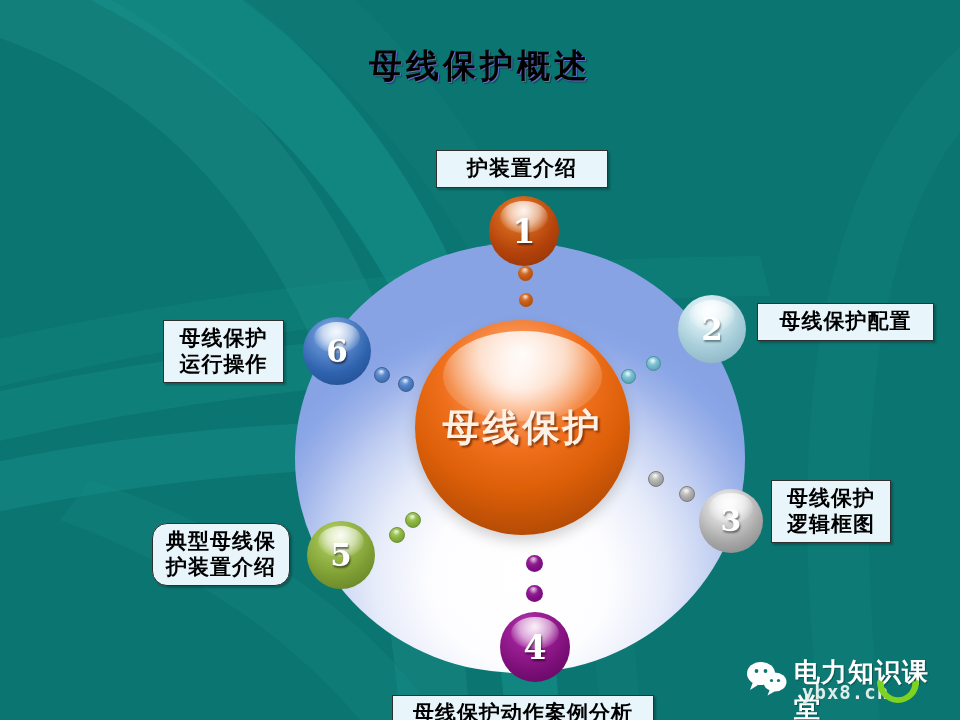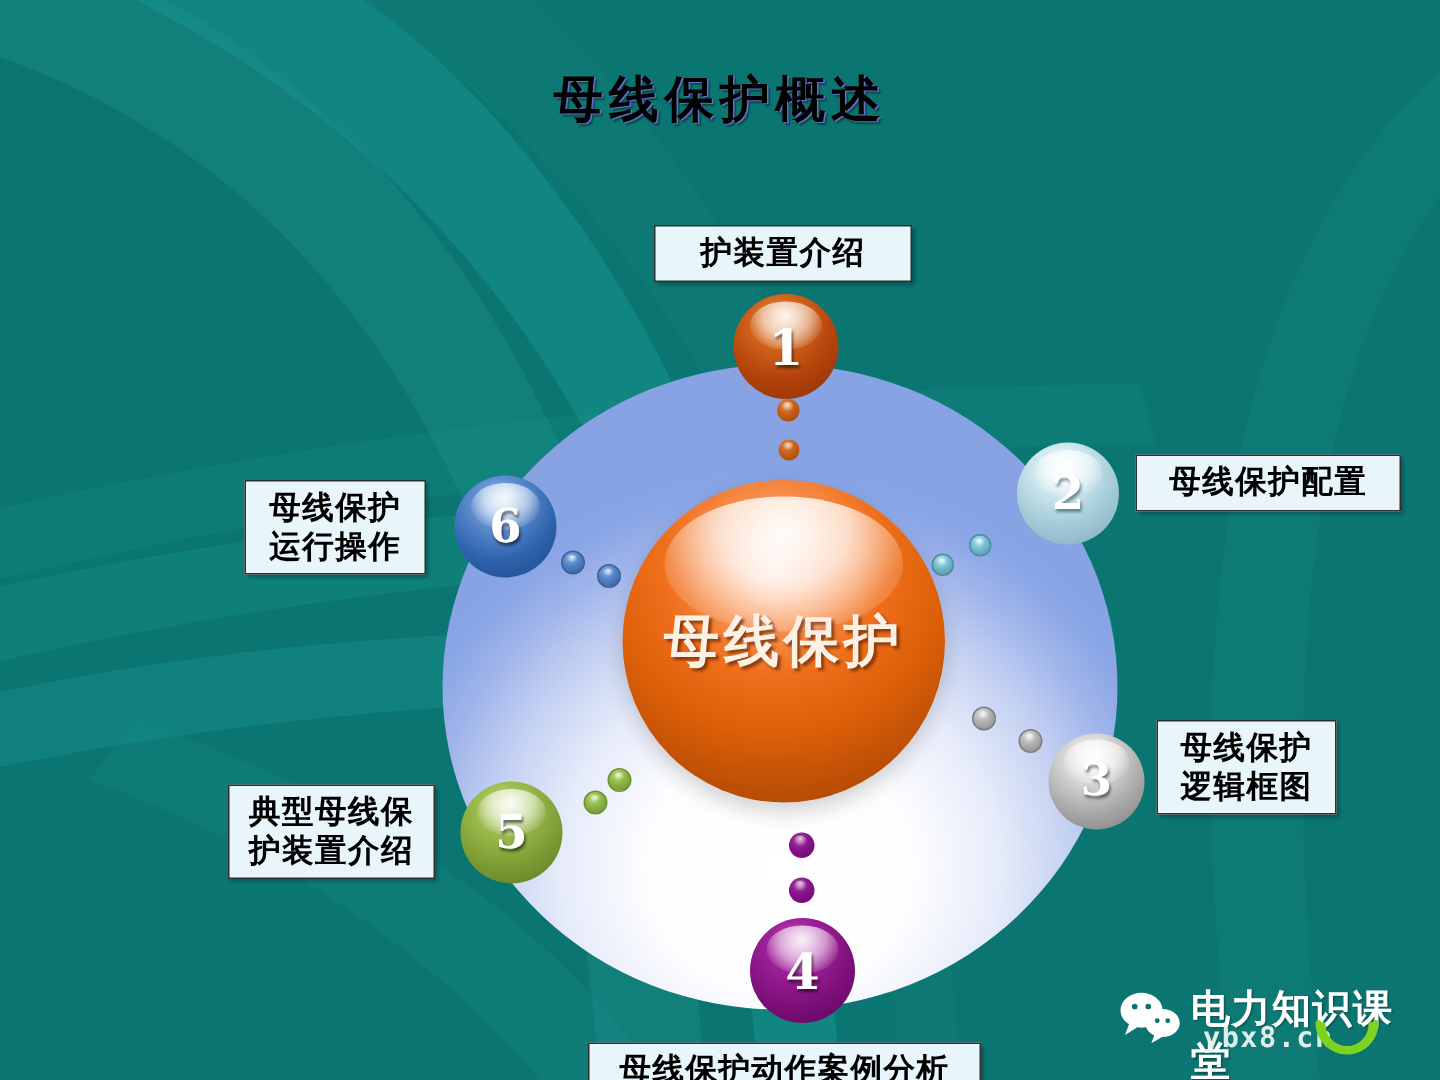--- a/index.html
+++ b/index.html
@@ -190,21 +190,21 @@
     font-size: 21px;
     line-height: 1.22;
     letter-spacing: 1px;
     text-align: center;
     white-space: pre-line;
   }
   .c1 { left: 436px; top: 150px; width: 172px; }
   .c2 { left: 757px; top: 303px; width: 177px; }
   .c3 { left: 771px; top: 480px; width: 120px; }
   .c4 { left: 392px; top: 679px; width: 262px; margin-top: 16px; }
-  .c5 { left: 152px; top: 523px; width: 138px; }
+  .c5 { left: 152px; top: 523px; width: 138px; border-radius: 15px; }
   .c6 { left: 163px; top: 320px; width: 121px; }
 
   
   .watermark {
     position: absolute;
     left: 742px;
     top: 653px;
     width: 212px;
     height: 56px;
     text-decoration: underline;

